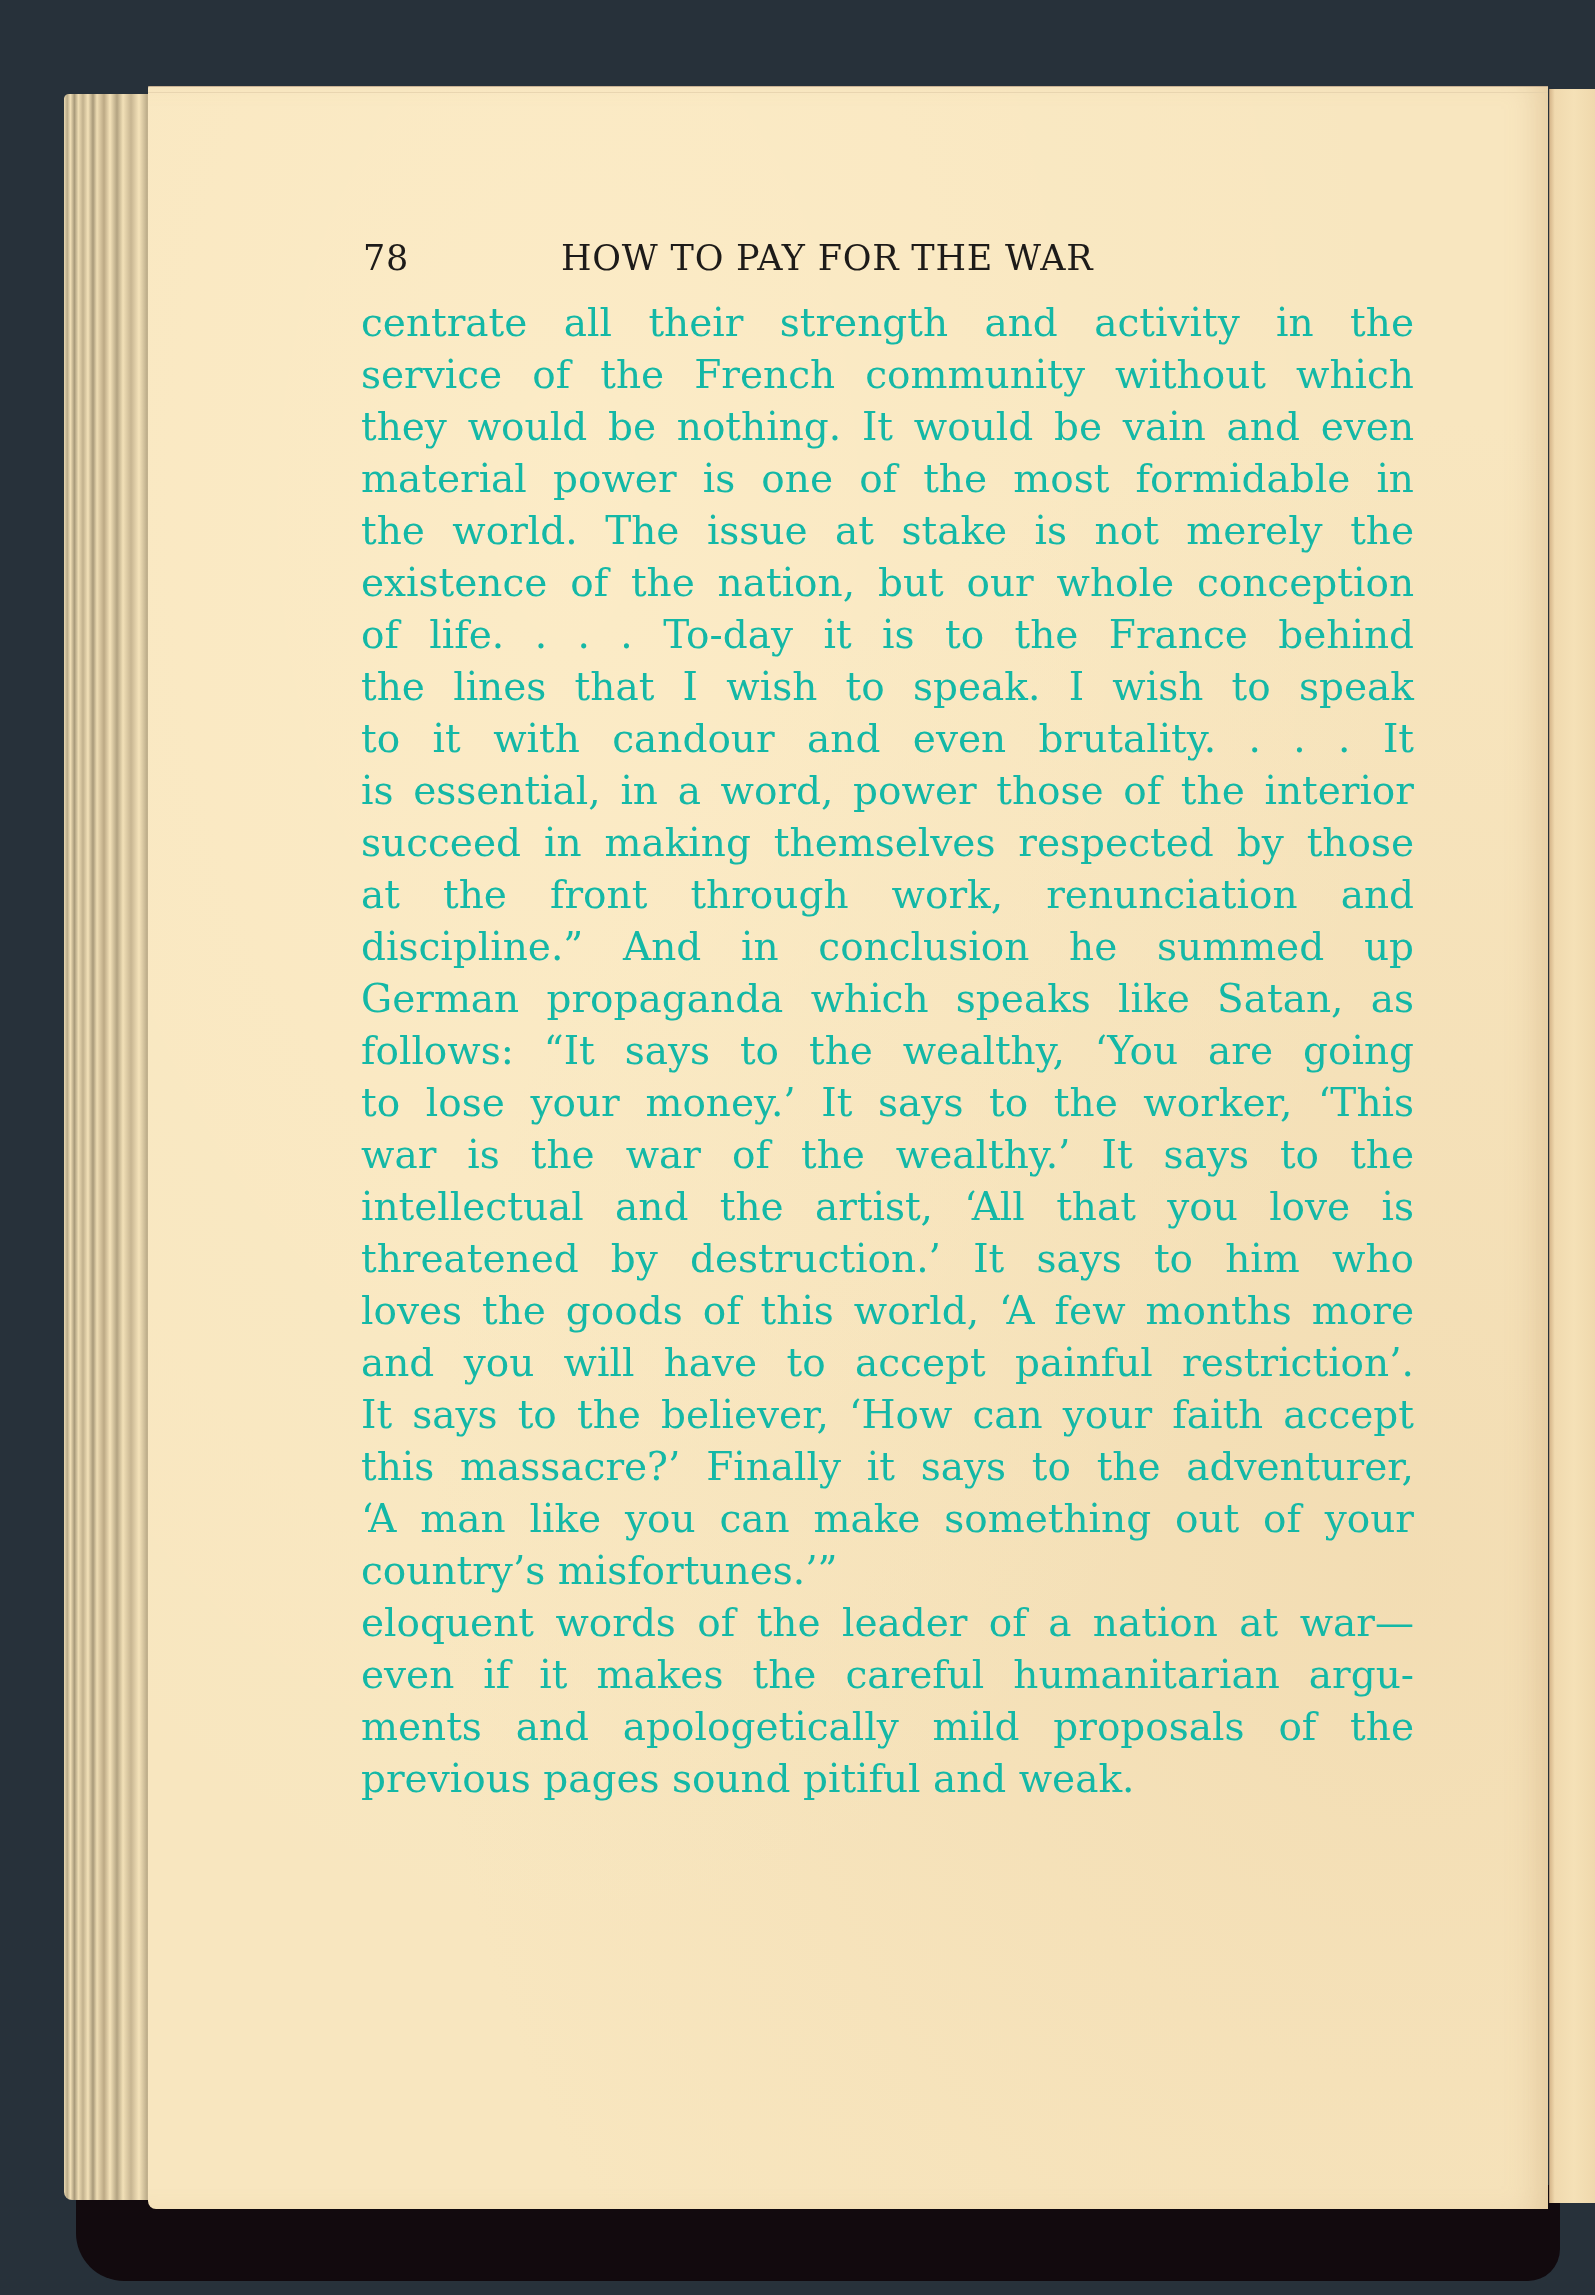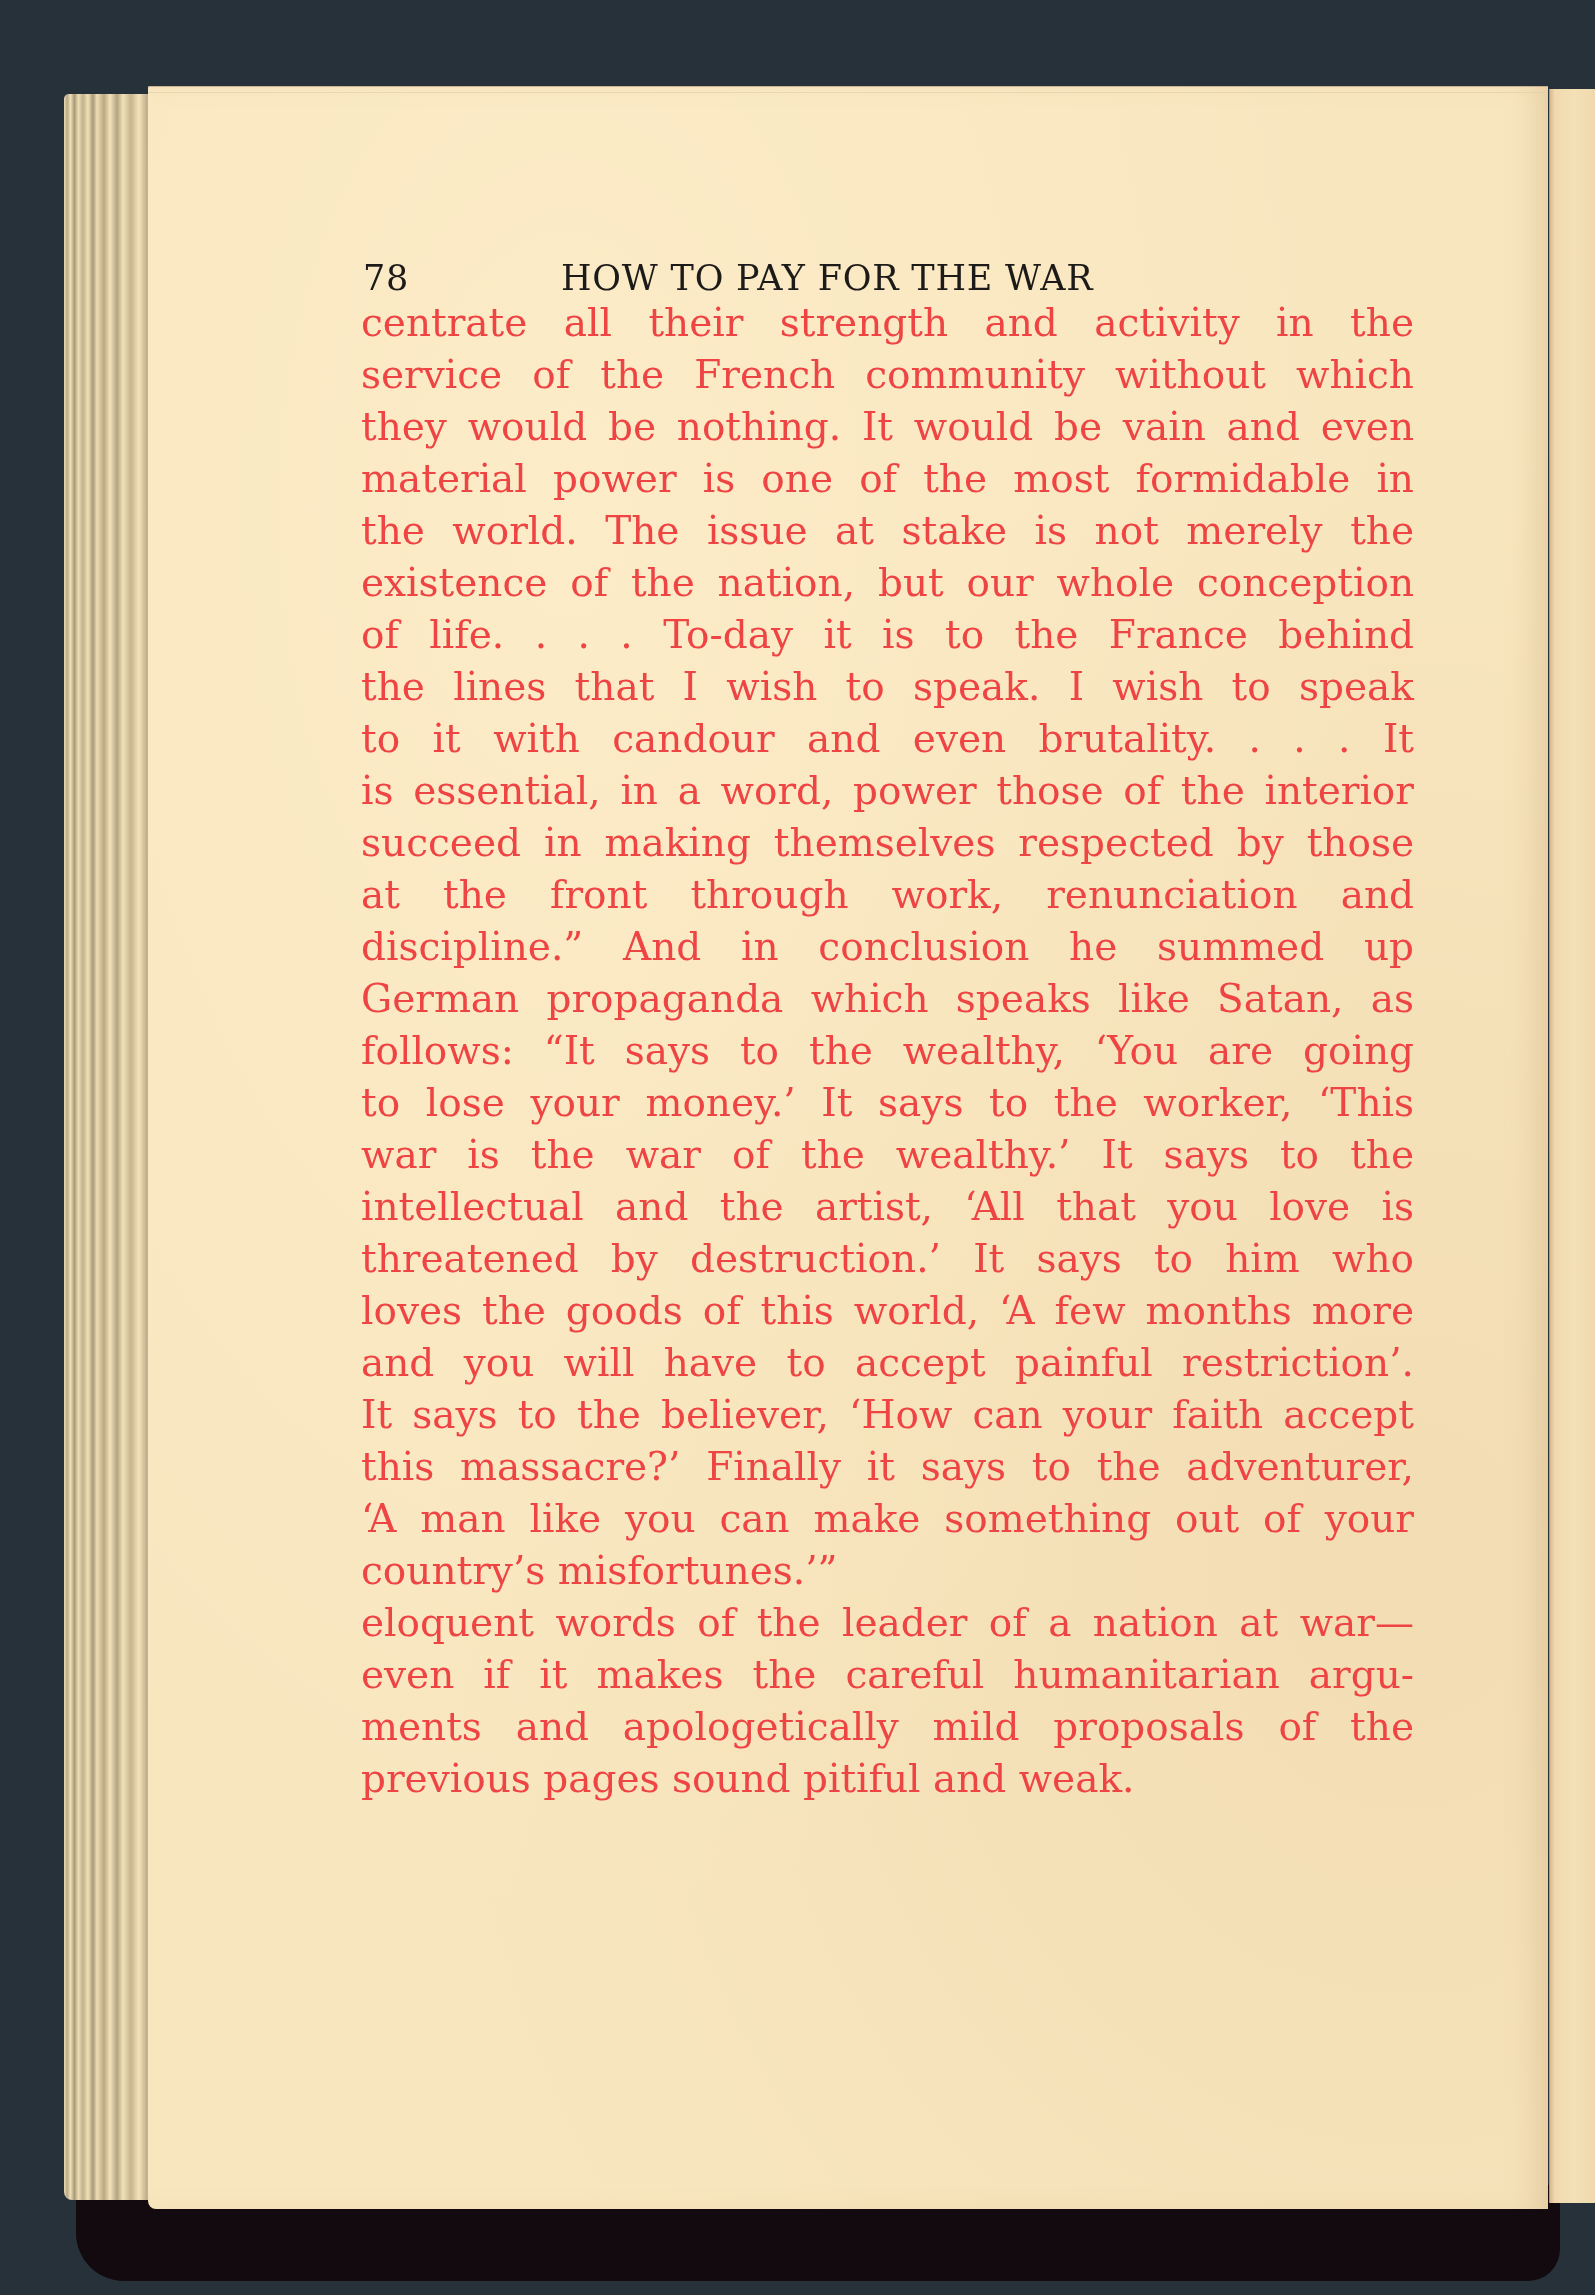--- a/index.html
+++ b/index.html
@@ -70,38 +70,37 @@
     }
     .running-head {
       position: absolute;
       left: 363px;
       top: 238px;
       width: 1053px;
       height: 48px;
       color: #1d1b19;
       font-size: 35px;
       letter-spacing: 0.8px;
-      margin-top: 20px;
     }
     .folio {
       position: absolute;
       left: 0;
       top: 0;
     }
     .head-title {
       position: absolute;
       left: 198px;
       top: 0;
     }
     .text-block {
       position: absolute;
       left: 361px;
       top: 297px;
       width: 1053px;
-      color: #ef4444;
+      color: #14b8a6;
       font-size: 39px;
       line-height: 52px;
     }
     .line {
       display: block;
       white-space: nowrap;
       text-align: justify;
       text-align-last: justify;
       height: 52px;
     }

